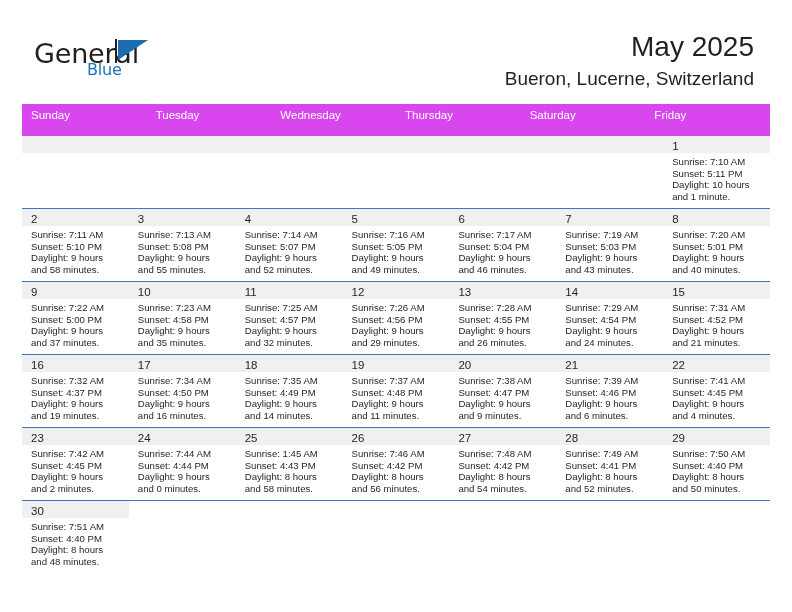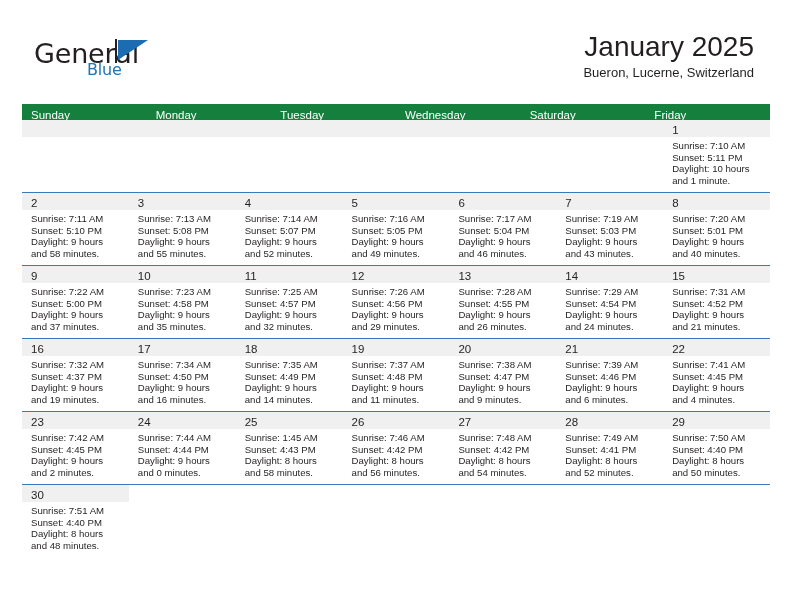--- a/index.html
+++ b/index.html
@@ -83,41 +83,42 @@
   }
   .cal-title {
     font-size: 28px;
     font-weight: 400;
     color: #231f20;
     line-height: 34px;
     white-space: nowrap;
     font-family: "Liberation Sans", sans-serif;
   }
   .cal-subtitle {
-    font-size: 13px;
+    margin-top: 6px;
+    font-size: 19px;
     font-weight: 400;
     color: #231f20;
     line-height: 18px;
     white-space: nowrap;
     font-family: "Liberation Sans", sans-serif;
     text-align: right;
   }
 
   
   .calendar {
     position: absolute;
     left: 22px;
     top: 104px;
     width: 748px;
   }
   .weekdays {
     display: flex;
     width: 100%;
-    background: #15803d;
-    height: 16px;
+    background: #d946ef;
+    height: 32px;
   }
   .weekday {
     flex: 1 1 0;
     color: #ffffff;
     font-size: 11.5px;
     line-height: 22px;
     padding-left: 9px;
     box-sizing: border-box;
     font-family: "Liberation Sans", sans-serif;
     white-space: nowrap;
@@ -177,32 +178,32 @@
   <div class="header">
 
     <div class="logo">
       <span class="logo-general">General</span>
       <span class="logo-pole"></span>
       <span class="logo-flag"></span>
       <span class="logo-blue">Blue</span>
     </div>
 
     <div class="title-block">
-      <div class="cal-title">January 2025</div>
+      <div class="cal-title">May 2025</div>
       <div class="cal-subtitle">Bueron, Lucerne, Switzerland</div>
     </div>
 
   </div>
 
   <div class="calendar">
     <div class="weekdays" id="weekday-row">
         <div class="weekday">Sunday</div>
-        <div class="weekday">Monday</div>
         <div class="weekday">Tuesday</div>
         <div class="weekday">Wednesday</div>
+        <div class="weekday">Thursday</div>
         <div class="weekday">Saturday</div>
         <div class="weekday">Friday</div>
       </div>
     <div id="weeks-container">
         <div class="week">
           <div class="day empty">
             <div class="day-num-bar"><span class="day-num"></span></div>
             <div class="day-info">
               <div class="info-line"></div>
               <div class="info-line"></div>

